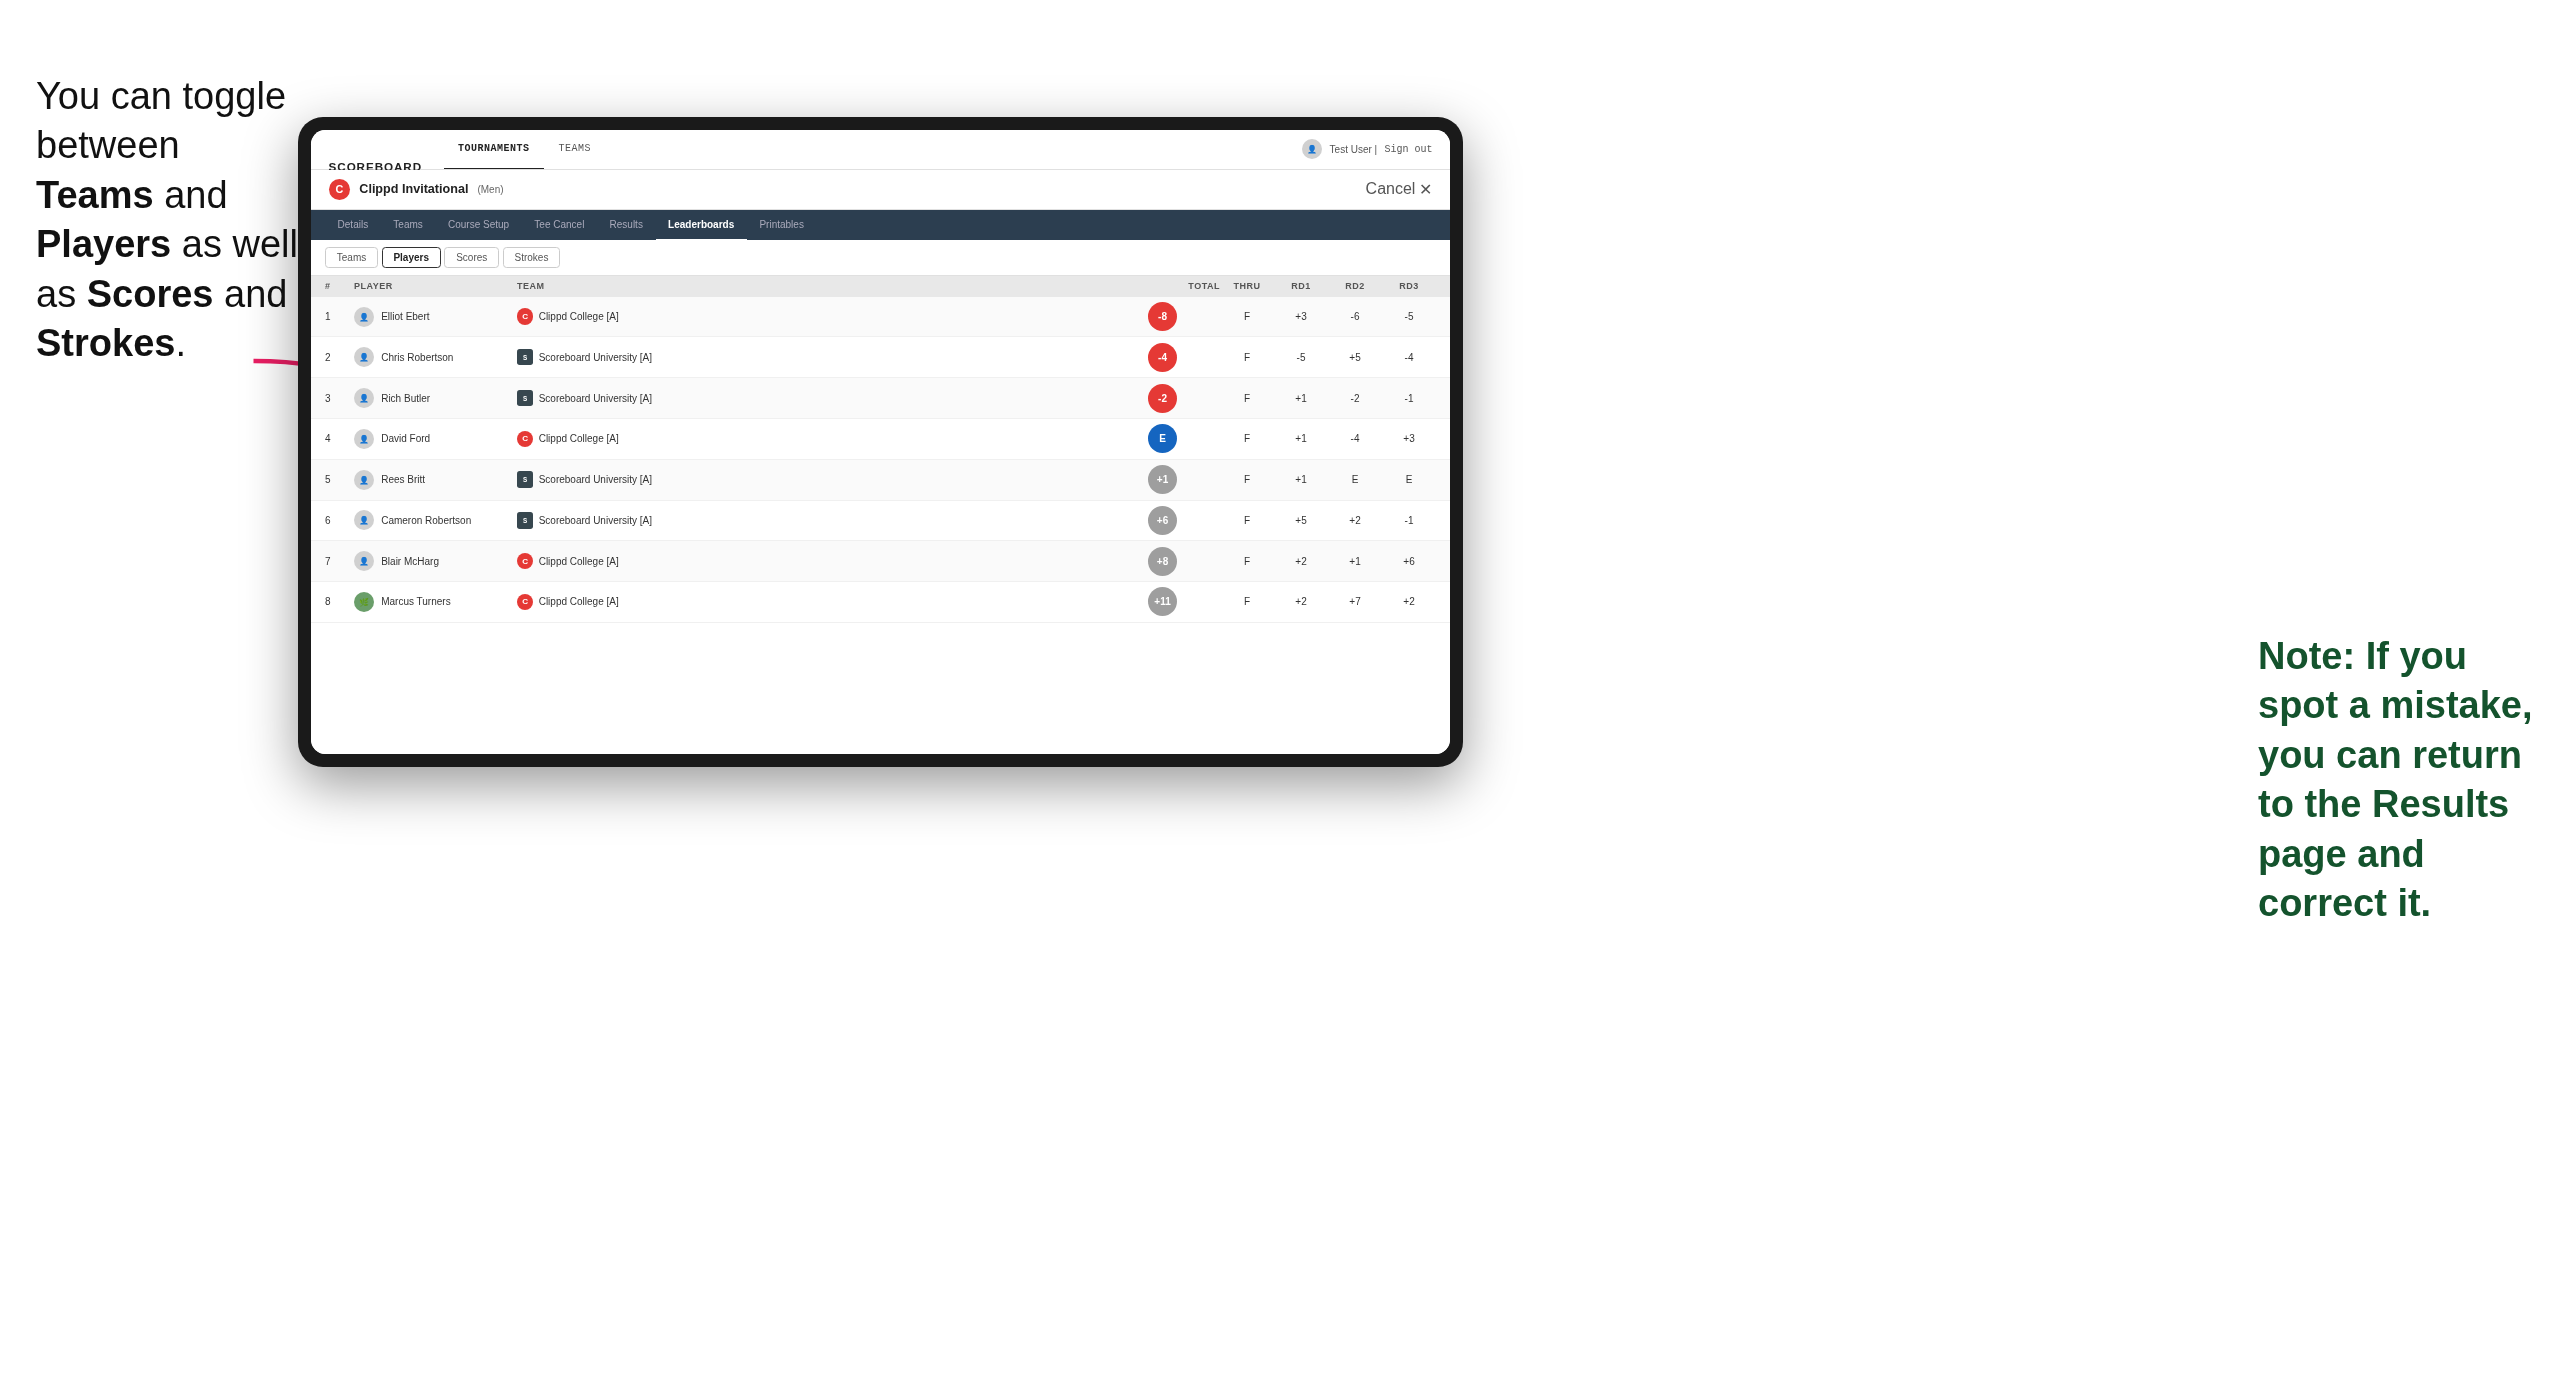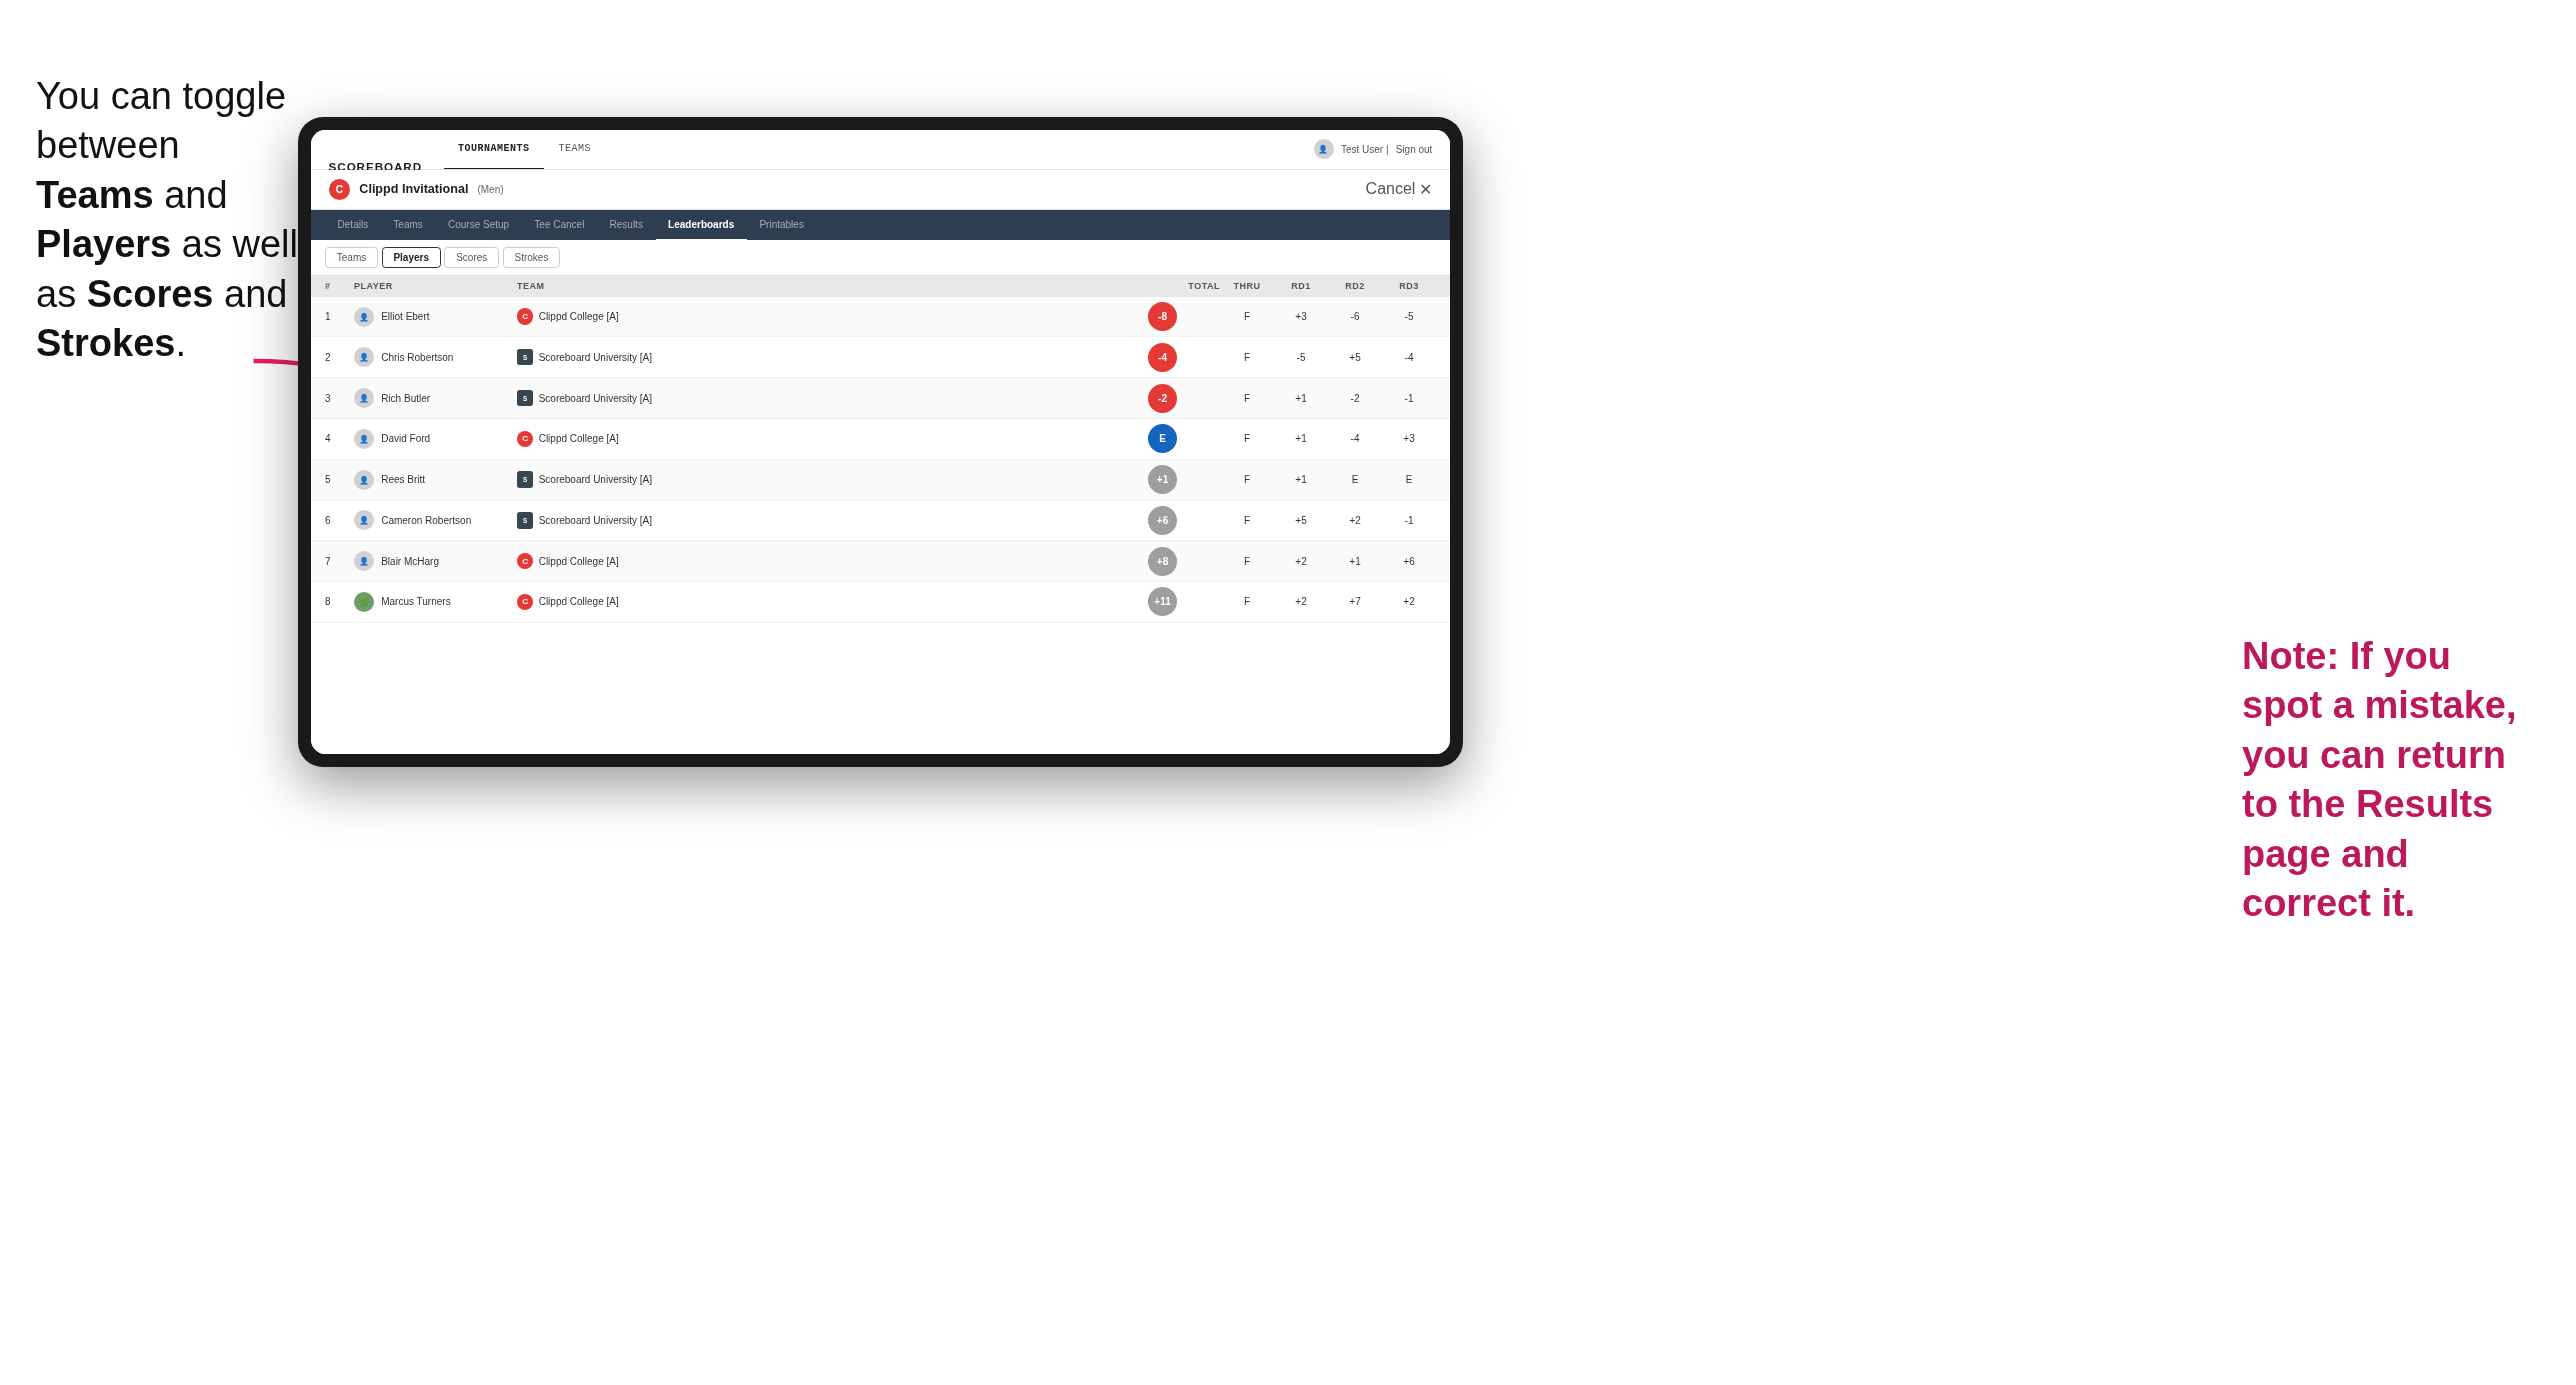--- a/index.html
+++ b/index.html
@@ -20,26 +20,26 @@
       width: 262px;
       font-size: 38px;
       line-height: 1.3;
       color: #111;
     }
     .left-annotation strong { font-weight: 800; }
 
     
     .right-annotation {
       position: absolute;
-      right: 36px;
+      right: 20px;
       top: 632px;
       width: 298px;
       font-size: 38px;
       line-height: 1.3;
-      color: #be185d;
+      color: #14532d;
     }
     .right-annotation strong { font-weight: 800; }
 
     
     .tablet-frame {
       position: absolute;
       left: 298px;
       top: 117px;
       width: 1165px;
       height: 650px;
@@ -366,21 +366,21 @@
         <span class="logo-title">SCOREBOARD</span>
         <span class="logo-subtitle">Powered by clippd</span>
       </div>
       <div class="nav-links">
         <div class="nav-link active">TOURNAMENTS</div>
         <div class="nav-link">TEAMS</div>
       </div>
       <div class="nav-right">
         <div class="user-avatar-small">👤</div>
         <span>Test User |</span>
-        <span style="cursor:pointer;">Sign out</span>
+        <span style="cursor:pointer;font-family:Liberation Mono, monospace;">Sign out</span>
       </div>
     </div>
 
     <div class="tournament-header">
       <div class="tournament-title-row">
         <div class="tournament-logo">
           <span>C</span>
         </div>
         <span class="tournament-name">Clippd Invitational</span>
         <span class="tournament-gender">(Men)</span>

